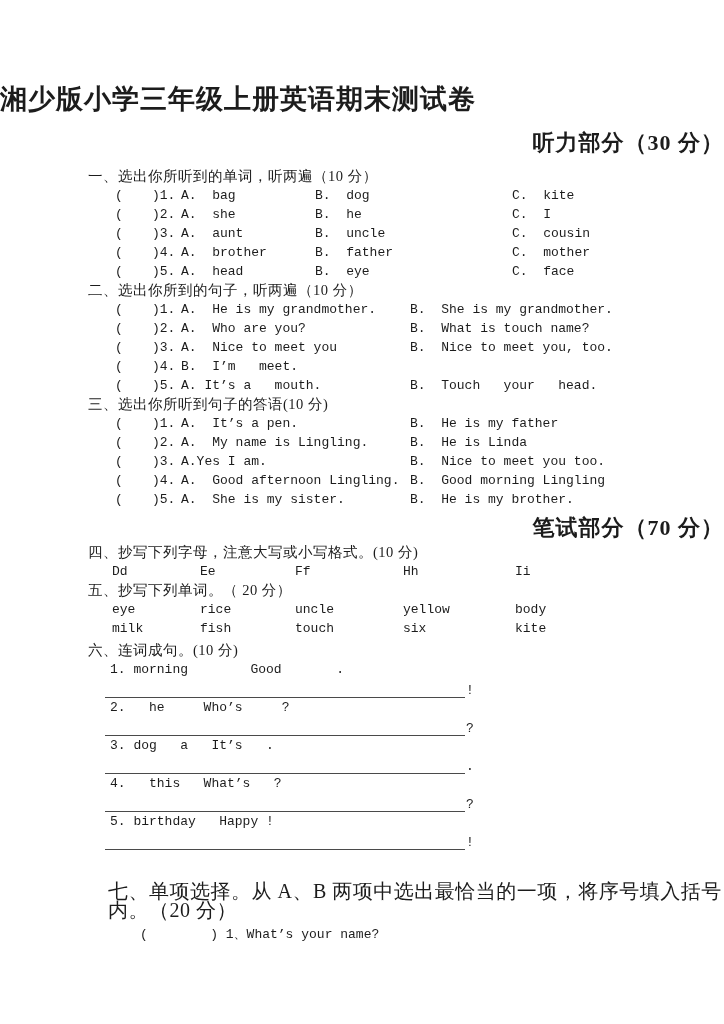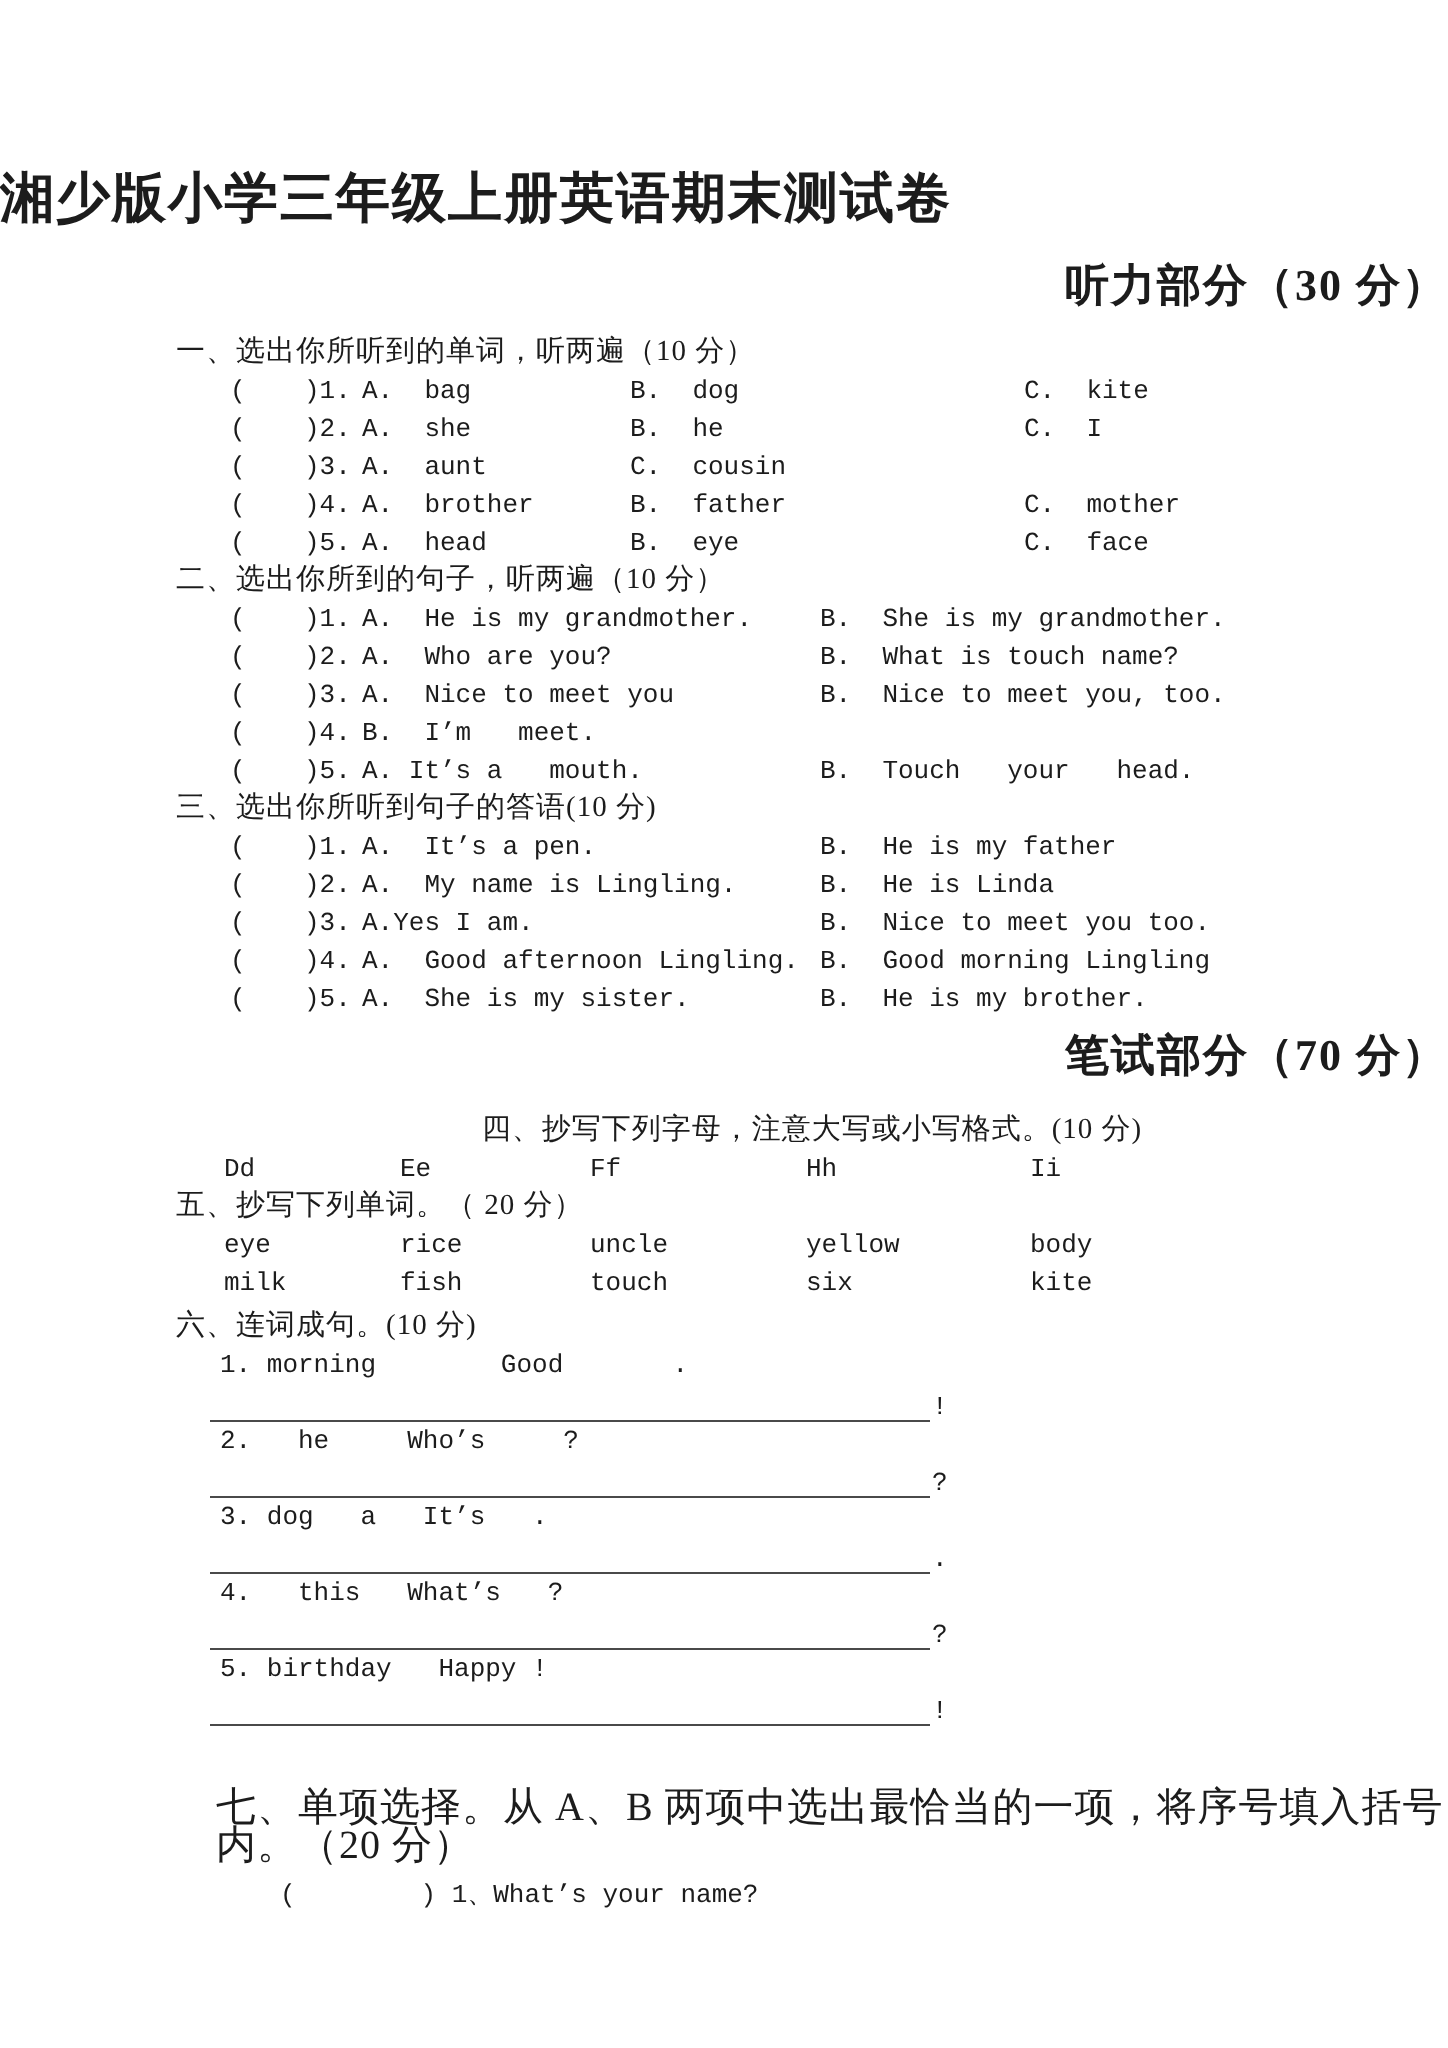--- a/index.html
+++ b/index.html
@@ -10,21 +10,21 @@
   .cn { font-family:"Liberation Serif","DejaVu Serif",serif; }
   .mono { font-family:"Liberation Mono","DejaVu Sans Mono",monospace; }
 
   .exam-title { text-align:left; font-size:27px; font-weight:600; line-height:34px; margin-top:82px; letter-spacing:1px; }
   .part-title { text-align:right; font-size:22px; font-weight:600; line-height:30px; letter-spacing:1px; }
   .part-title.listening { margin-top:12px; }
   .part-title.written { margin-top:4px; }
 
   .sec-head { font-size:14.5px; line-height:19px; margin-left:88px; letter-spacing:0.5px; }
   .mt9 { margin-top:9px; }
-  .mt4 { margin-top:13px;text-align:center; }
+  .mt4 { margin-top:0; }
   .mt3 { margin-top:3px; }
 
   .qrows { margin-left:115px; }
   .qrow { display:flex; line-height:19px; font-size:13px; white-space:pre; }
   .cell { display:block; white-space:pre; }
   .c-paren { width:37px; }
   .c-num  { width:29px; }
   .c-a1   { width:134px; }
   .c-b1   { width:197px; }
   .c-a2   { width:229px; }
@@ -51,21 +51,21 @@
 
   <div class="sec-head cn mt9">一、选出你所听到的单词，听两遍（10 分）</div>
   <div class="qrows mono">
     <div class="qrow">
       <span class="cell c-paren">(</span><span class="cell c-num">)1.</span><span class="cell c-a1">A.  bag</span><span class="cell c-b1">B.  dog</span><span class="cell">C.  kite</span>
     </div>
     <div class="qrow">
       <span class="cell c-paren">(</span><span class="cell c-num">)2.</span><span class="cell c-a1">A.  she</span><span class="cell c-b1">B.  he</span><span class="cell">C.  I</span>
     </div>
     <div class="qrow">
-      <span class="cell c-paren">(</span><span class="cell c-num">)3.</span><span class="cell c-a1">A.  aunt</span><span class="cell">C.  cousin</span>
+      <span class="cell c-paren">(</span><span class="cell c-num">)3.</span><span class="cell c-a1">A.  aunt</span><span class="cell c-b1">B.  uncle</span><span class="cell">C.  cousin</span>
     </div>
     <div class="qrow">
       <span class="cell c-paren">(</span><span class="cell c-num">)4.</span><span class="cell c-a1">A.  brother</span><span class="cell c-b1">B.  father</span><span class="cell">C.  mother</span>
     </div>
     <div class="qrow">
       <span class="cell c-paren">(</span><span class="cell c-num">)5.</span><span class="cell c-a1">A.  head</span><span class="cell c-b1">B.  eye</span><span class="cell">C.  face</span>
     </div>
   </div>
 
   <div class="sec-head cn">二、选出你所到的句子，听两遍（10 分）</div>

